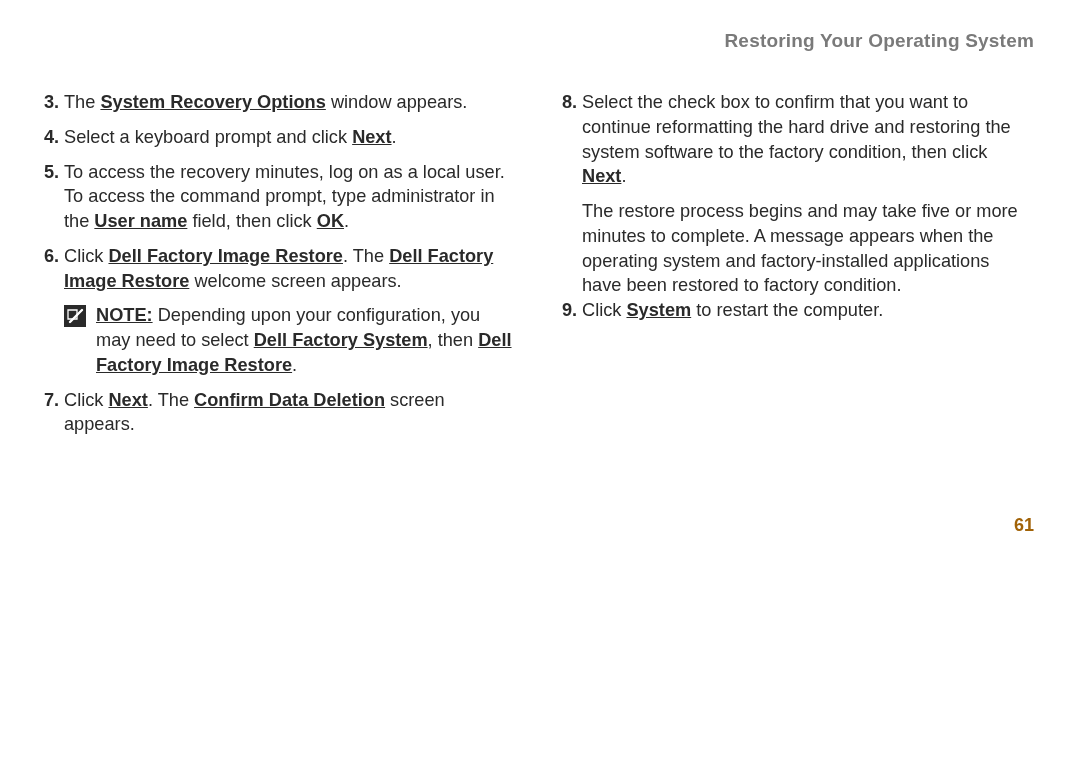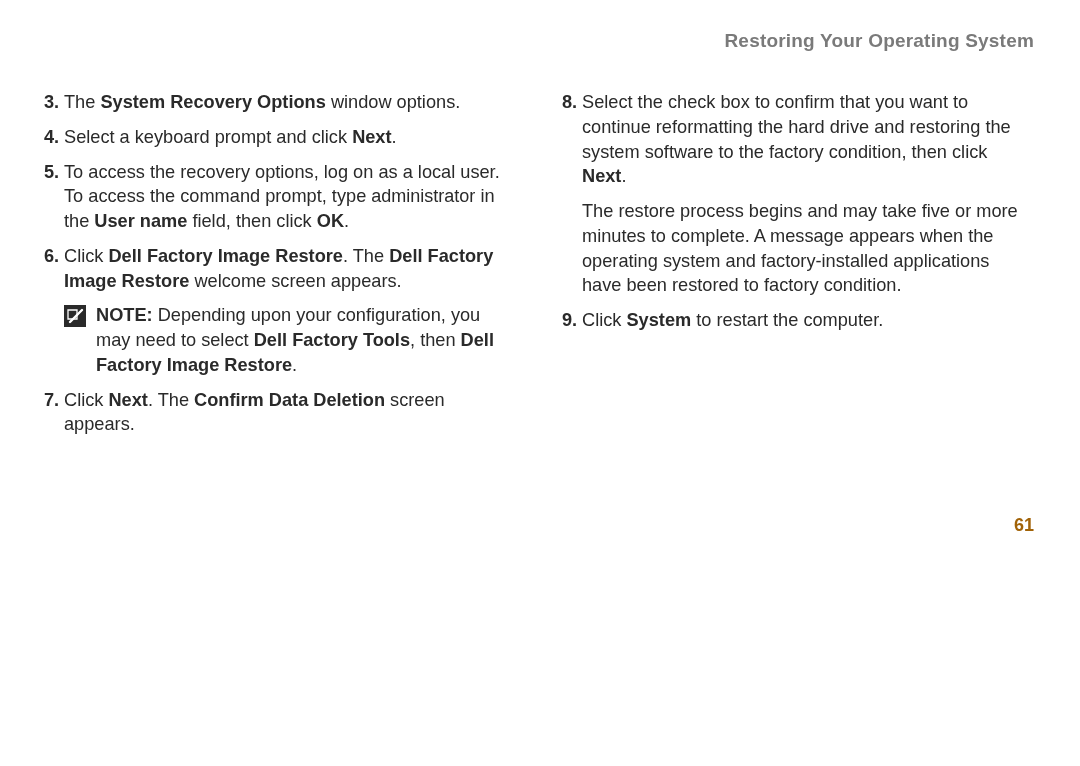--- a/index.html
+++ b/index.html
@@ -39,21 +39,21 @@
       padding-left: 20px;
       color: #2a2a2a;
     }
     li .num {
       position: absolute;
       left: 0;
       top: 0;
       font-weight: 700;
       width: 18px;
     }
-    .b { font-weight: 700; }
+    .b { font-weight: 700; text-decoration: underline; }
     .mono { font-family: Liberation Sans, sans-serif; font-size: 18px; }
     .note-block {
       position: relative;
       padding-left: 52px;
       font-size: 18.2px;
       line-height: 1.36;
       margin-bottom: 10px;
       color: #2a2a2a;
     }
     .note-icon {
@@ -74,67 +74,66 @@
       bottom: 30px;
       font-size: 18px;
       font-weight: 700;
       color: #a16207;
     }
     .continuation {
       font-size: 18.2px;
       line-height: 1.36;
       padding-left: 20px;
       color: #2a2a2a;
-      margin-bottom: 10px;
     }
   </style>
 </head>
 <body>
 
 <div class="page">
   <div class="header">
     <span>Restoring Your Operating System</span>
   </div>
 
   <div class="columns">
 
     <div class="col">
       <ol>
 
         <li>
           <span class="num">3.</span>
-          <span>The </span><span class="b">System Recovery Options</span><span> window options.</span>
+          <span>The </span><span class="b">System Recovery Options</span><span> window appears.</span>
         </li>
 
         <li>
           <span class="num">4.</span>
           <span>Select a keyboard prompt and click </span><span class="b">Next</span><span>.</span>
         </li>
 
         <li>
           <span class="num">5.</span>
-          <span>To access the recovery options, log on as a local user. To access the command prompt, type </span><span class="mono">administrator</span><span> in the </span><span class="b">User name</span><span> field, then click </span><span class="b">OK</span><span>.</span>
+          <span>To access the recovery minutes, log on as a local user. To access the command prompt, type </span><span class="mono">administrator</span><span> in the </span><span class="b">User name</span><span> field, then click </span><span class="b">OK</span><span>.</span>
         </li>
 
         <li>
           <span class="num">6.</span>
           <span>Click </span><span class="b">Dell Factory Image Restore</span><span>. The </span><span class="b">Dell Factory Image Restore</span><span> welcome screen appears.</span>
         </li>
 
       </ol>
 
       <div class="note-block">
         <div class="note-icon">
           <svg width="20" height="20" viewBox="0 0 20 20">
             <rect x="0" y="0" width="20" height="20" fill="#2a2a2a"></rect>
             <path d="M3 4 L12 4 L12 13 L3 13 Z" fill="none" stroke="#fff" stroke-width="1.3"></path>
             <path d="M5 16 L17 4" stroke="#fff" stroke-width="2.4" stroke-linecap="round"></path>
           </svg>
         </div>
-        <span class="b">NOTE:</span><span> Depending upon your configuration, you may need to select </span><span class="b">Dell Factory Tools</span><span>, then </span><span class="b">Dell Factory Image Restore</span><span>.</span>
+        <span class="b">NOTE:</span><span> Depending upon your configuration, you may need to select </span><span class="b">Dell Factory System</span><span>, then </span><span class="b">Dell Factory Image Restore</span><span>.</span>
       </div>
 
       <ol>
         <li>
           <span class="num">7.</span>
           <span>Click </span><span class="b">Next</span><span>. The </span><span class="b">Confirm Data Deletion</span><span> screen appears.</span>
         </li>
       </ol>
 
     </div>

